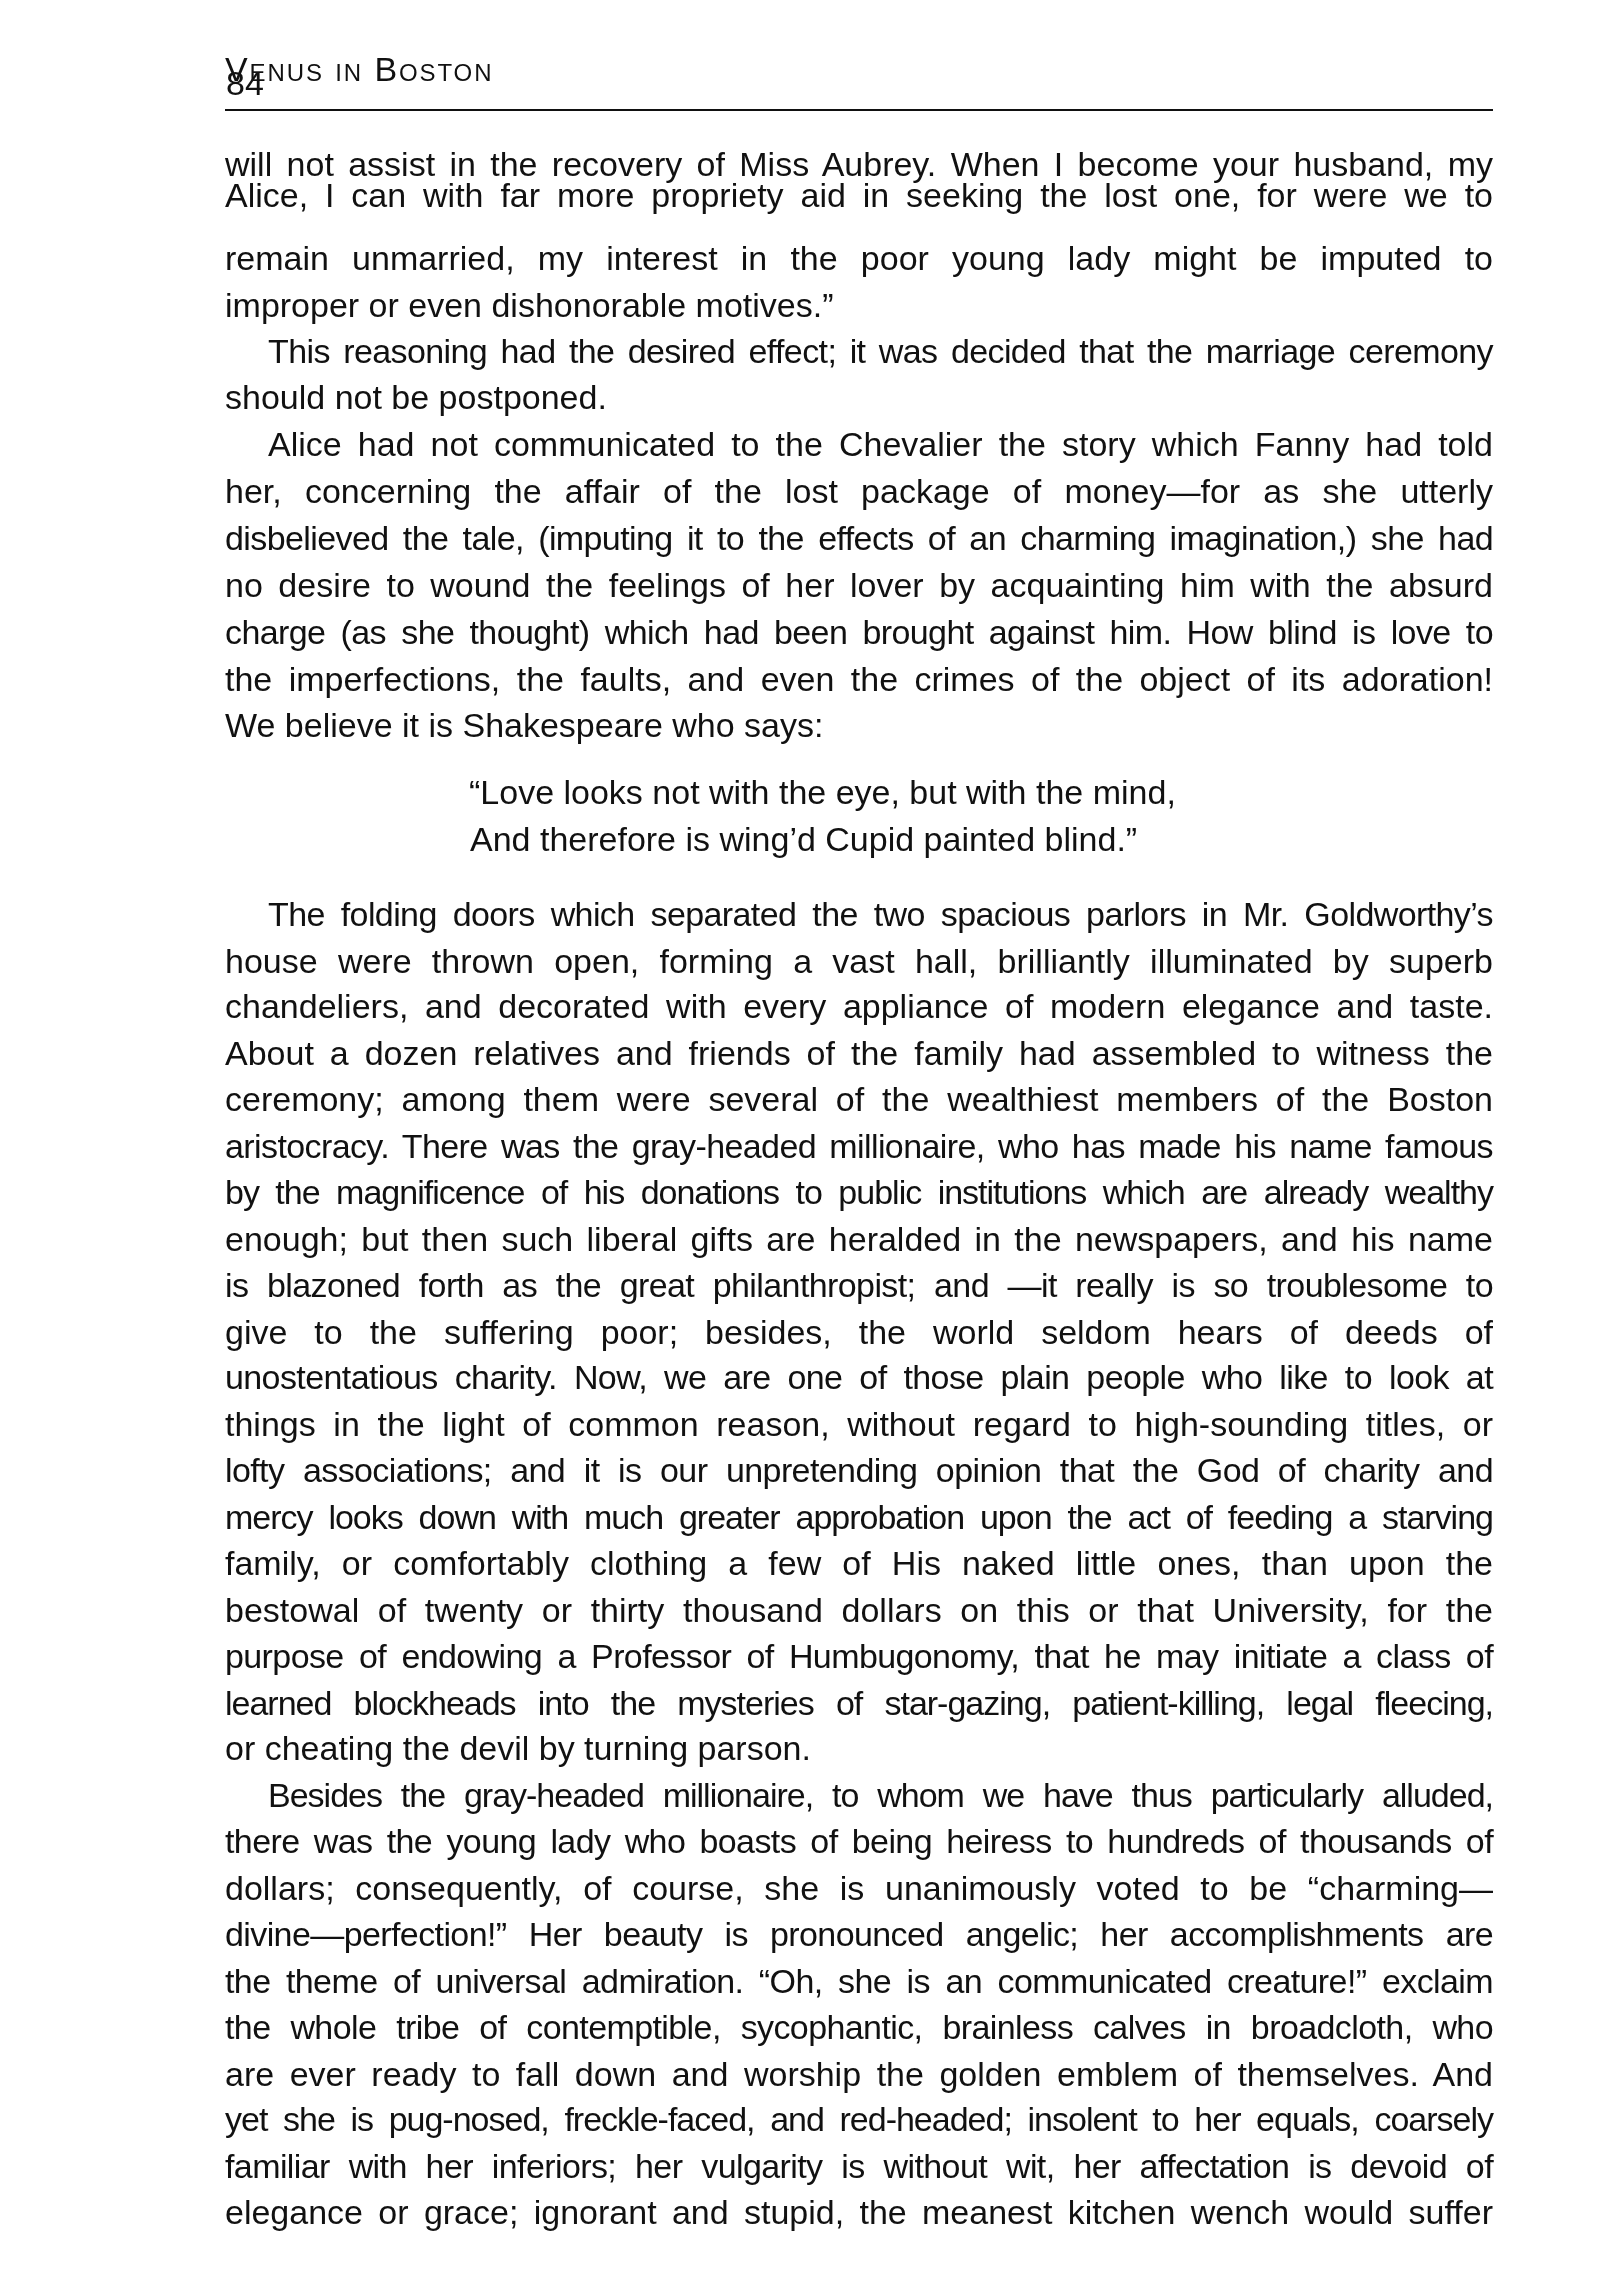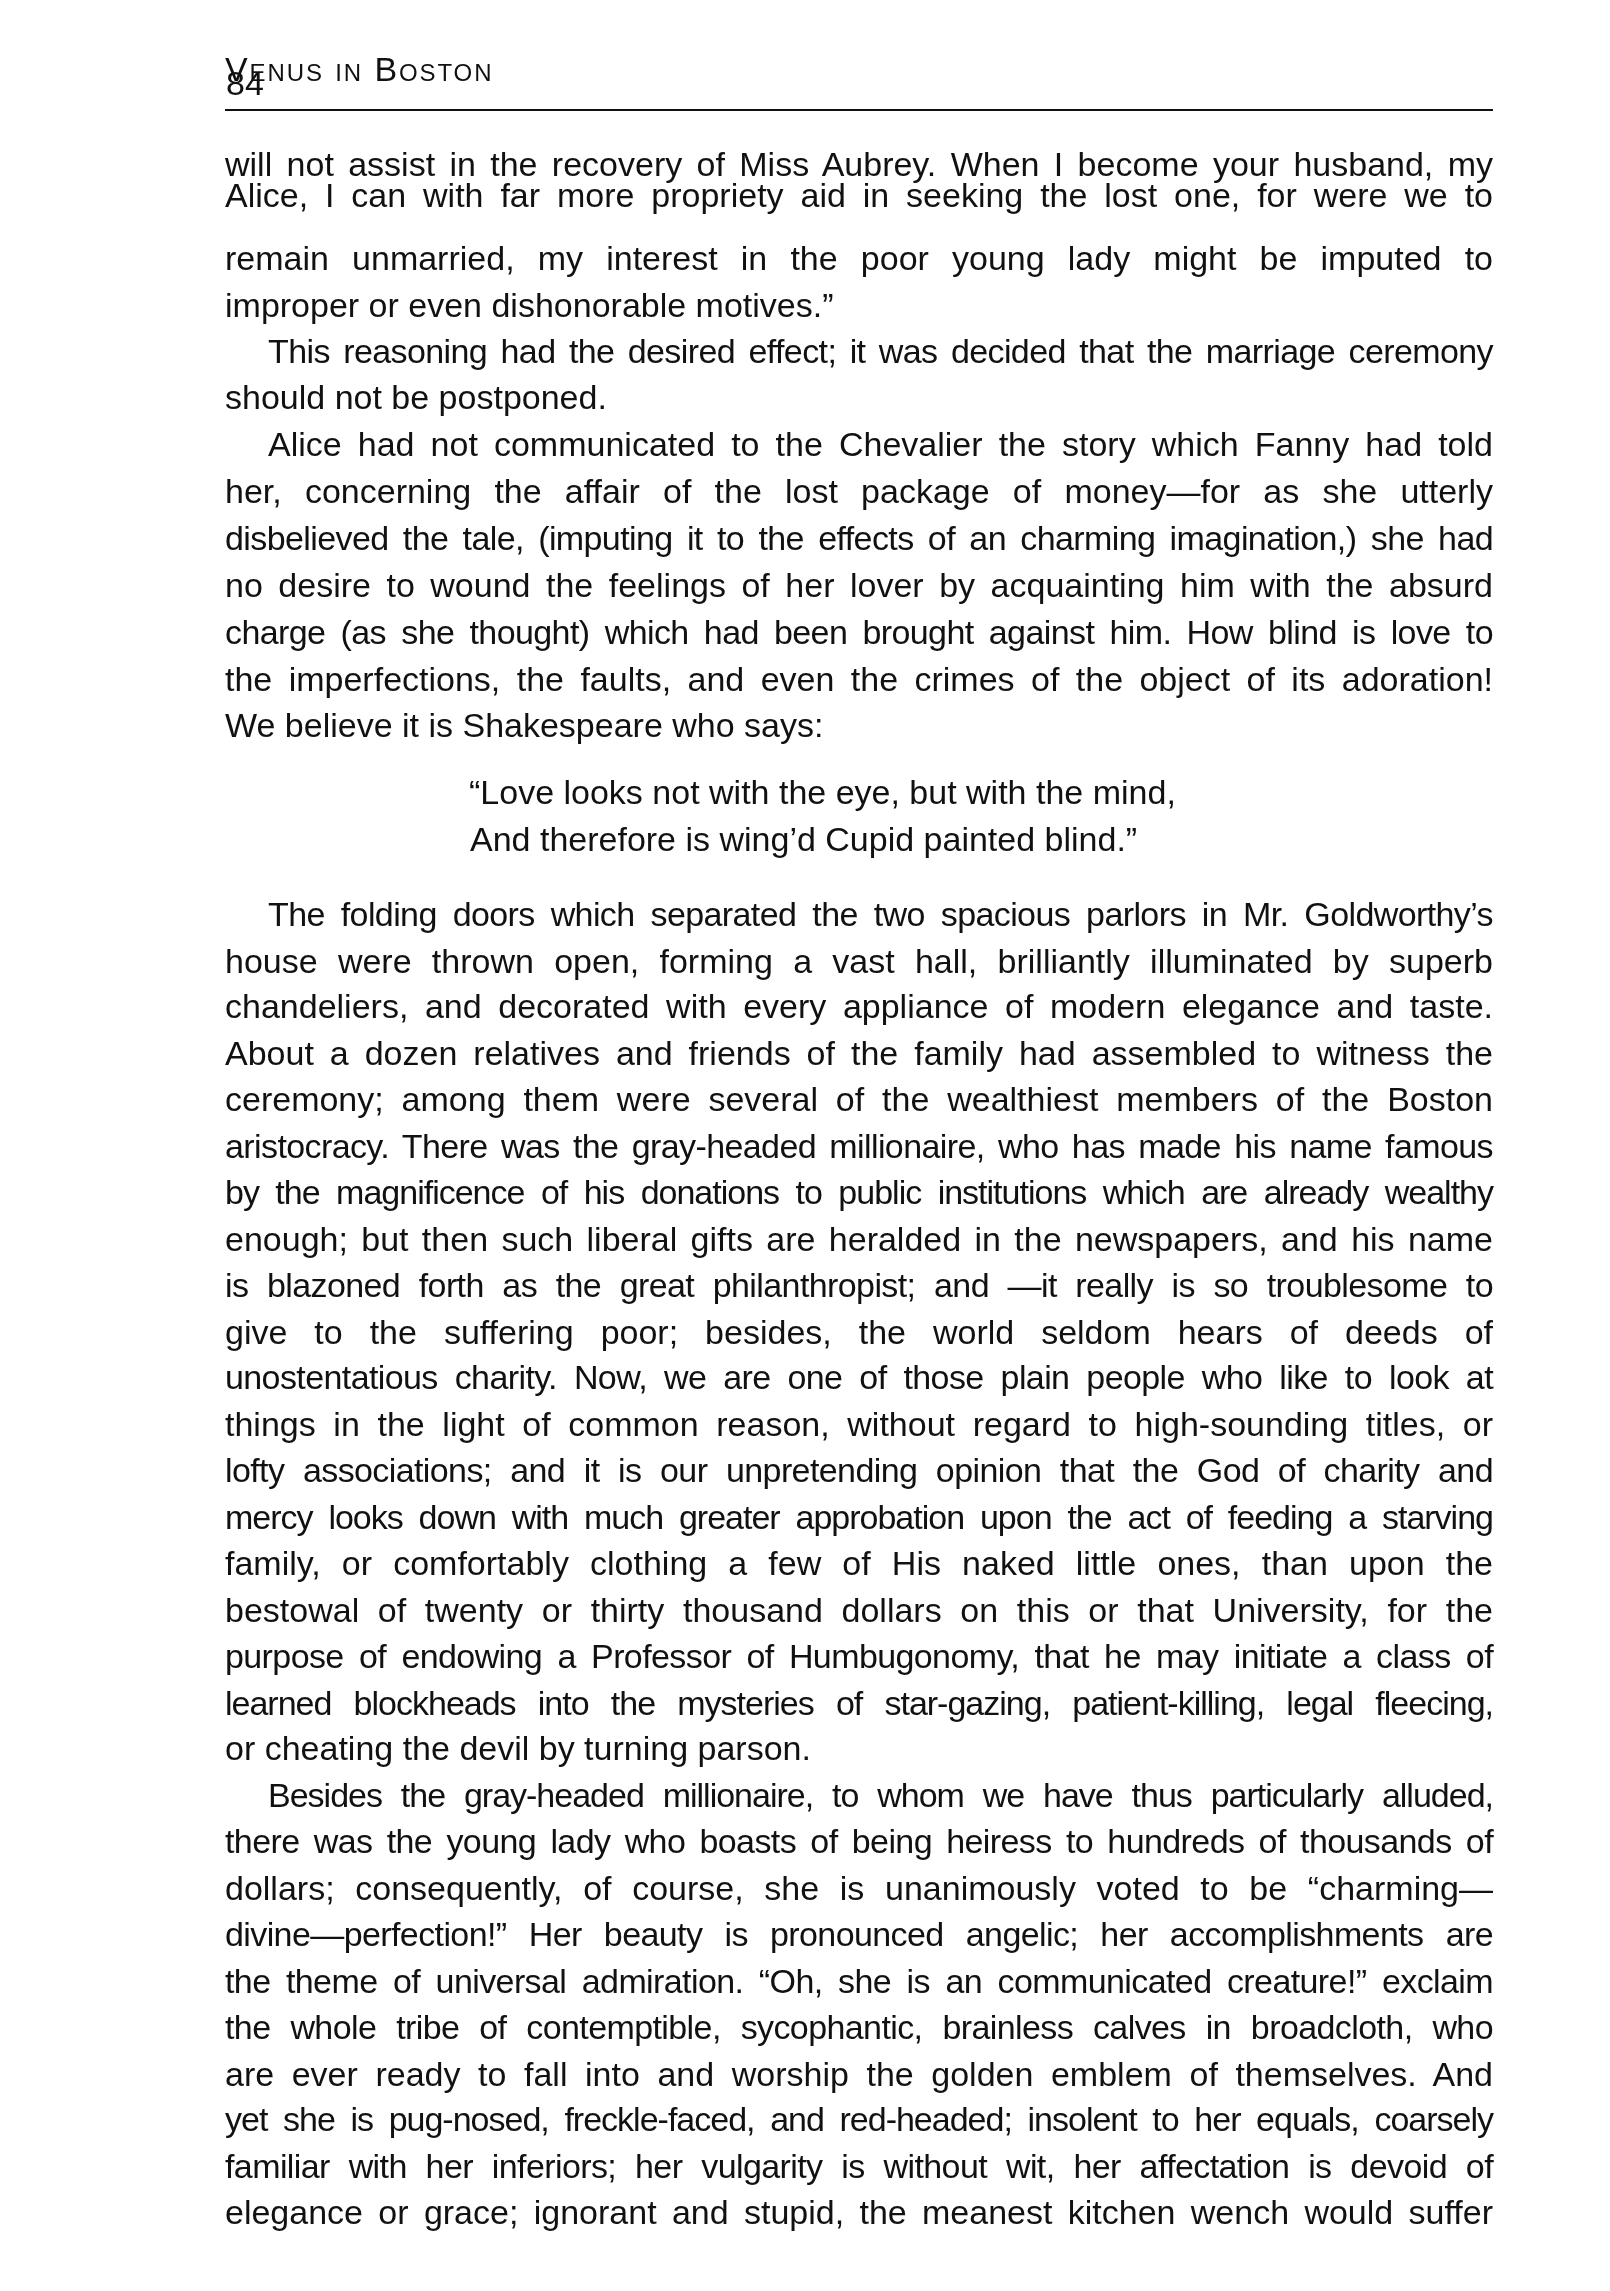--- a/index.html
+++ b/index.html
@@ -84,21 +84,21 @@
       <div class="line last" style="top:1730px">or cheating the devil by turning parson.</div>
     </div>
 
     <div>
       <div class="line indent tighter" style="top:1777px">Besides the gray-headed millionaire, to whom we have thus particularly alluded,</div>
       <div class="line tight" style="top:1823px">there was the young lady who boasts of being heiress to hundreds of thousands of</div>
       <div class="line" style="top:1870px">dollars; consequently, of course, she is unanimously voted to be “charming—</div>
       <div class="line tight" style="top:1916px">divine—perfection!” Her beauty is pronounced angelic; her accomplishments are</div>
       <div class="line tight" style="top:1963px">the theme of universal admiration. “Oh, she is an communicated creature!” exclaim</div>
       <div class="line tight" style="top:2009px">the whole tribe of contemptible, sycophantic, brainless calves in broadcloth, who</div>
-      <div class="line" style="top:2056px">are ever ready to fall into and worship the golden emblem of themselves. And</div>
+      <div class="line" style="top:2056px">are ever ready to fall down and worship the golden emblem of themselves. And</div>
       <div class="line tighter" style="top:2101px">yet she is pug-nosed, freckle-faced, and red-headed; insolent to her equals, coarsely</div>
       <div class="line tight" style="top:2148px">familiar with her inferiors; her vulgarity is without wit, her affectation is devoid of</div>
       <div class="line" style="top:2194px">elegance or grace; ignorant and stupid, the meanest kitchen wench would suffer</div>
     </div>
 
   </div>
 </div>
 
 
 </body></html>

